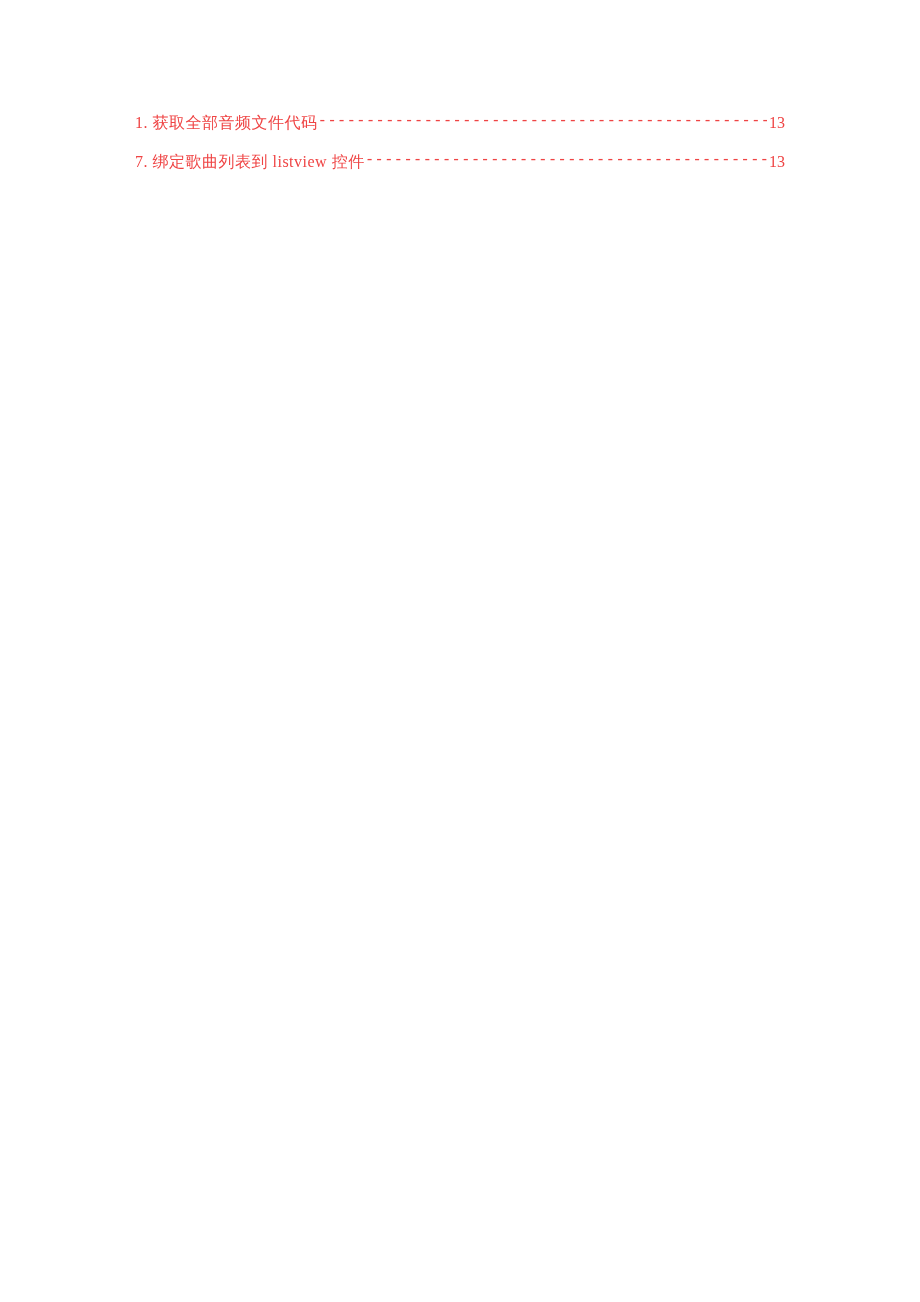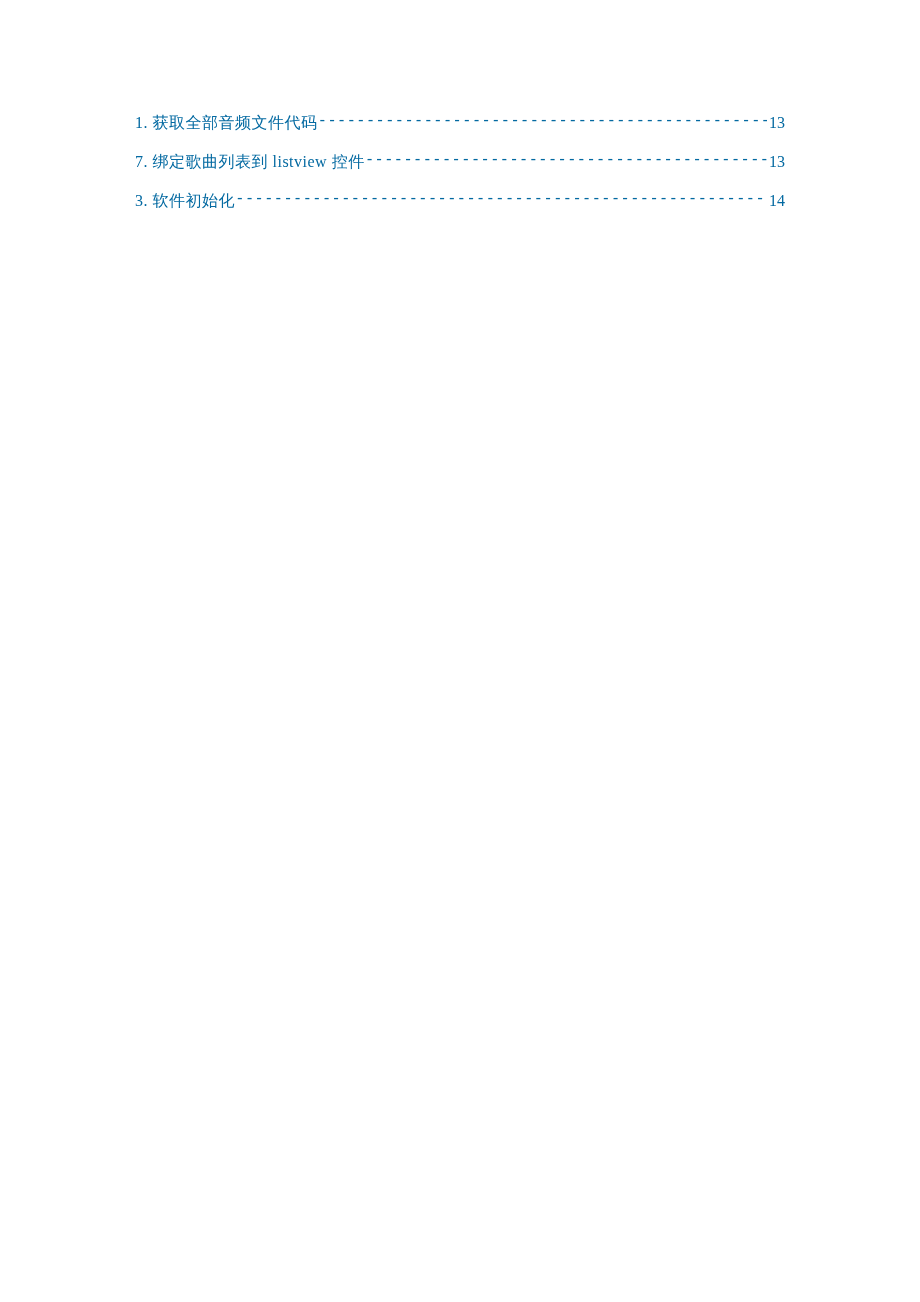--- a/index.html
+++ b/index.html
@@ -16,21 +16,21 @@
       padding-left: 135px;
       padding-right: 135px;
     }
     .toc-container {
       width: 100%;
     }
     .toc-entry {
       display: flex;
       align-items: baseline;
       font-size: 16px;
-      color: #0369a1;
+      color: #ef4444;
       line-height: 1;
       margin-bottom: 20px;
       white-space: nowrap;
     }
     .toc-title {
       flex-shrink: 0;
       letter-spacing: 0.5px;
     }
     .toc-leader {
       flex: 1;
@@ -61,18 +61,13 @@
   <div class="toc-entry">
     <span class="toc-title">1. 获取全部音频文件代码</span>
     <span class="toc-leader"></span>
     <span class="toc-page">13</span>
   </div>
   <div class="toc-entry">
     <span class="toc-title">7. 绑定歌曲列表到 listview 控件</span>
     <span class="toc-leader"></span>
     <span class="toc-page">13</span>
   </div>
-  <div class="toc-entry">
-    <span class="toc-title">3. 软件初始化</span>
-    <span class="toc-leader"></span>
-    <span class="toc-page">14</span>
-  </div>
 </div>
 
 </body></html>

